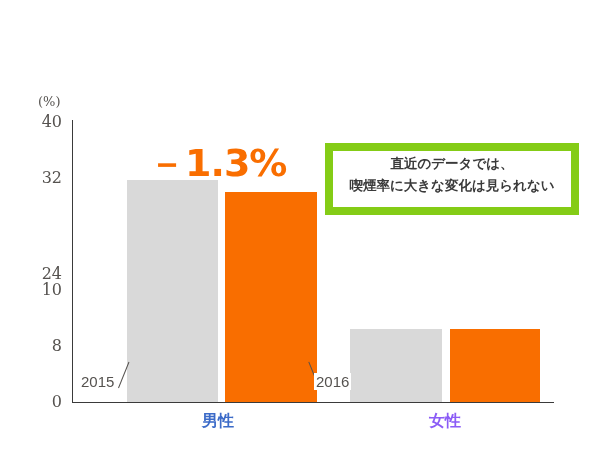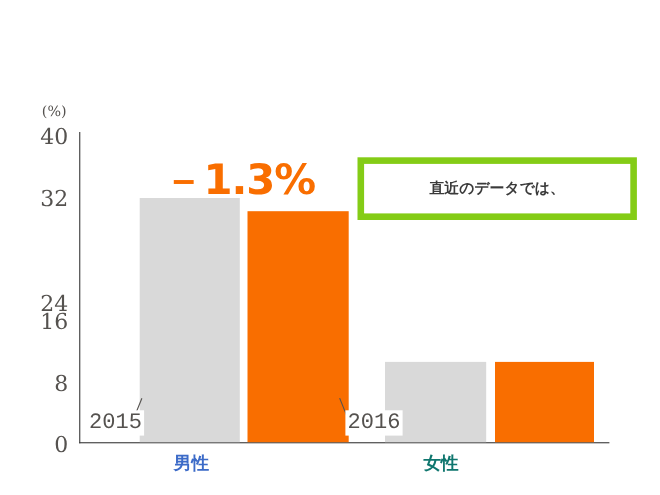--- a/index.html
+++ b/index.html
@@ -62,21 +62,21 @@
     left: 38px;
     top: 94px;
     font-size: 13px;
     color: #55524f;
     font-family: "DejaVu Serif", "Liberation Serif", serif;
   }
   .tick-label {
     position: absolute;
     width: 42px;
     text-align: right;
-    font-size: 20px;
+    font-size: 16px;
     color: #55524f;
     font-family: "DejaVu Serif", "Liberation Serif", serif;
     line-height: 1;
   }
 
   
   .bar {
     position: absolute;
     bottom: 0;
   }
@@ -94,91 +94,93 @@
     letter-spacing: -1px;
   }
 
   
   .callout {
     position: absolute;
     left: 325px;
     top: 143px;
     width: 254px;
     box-sizing: border-box;
-    border: 6px solid #84cc16;
+    border: 8px solid #84cc16;
     background: #ffffff;
-    padding: 12px 6px 11px 6px;
+    padding: 2px 6px 11px 6px;
     text-align: center;
     font-size: 13.5px;
     line-height: 1.6;
     color: #3a3a3a;
     font-weight: bold;
     font-family: "DejaVu Sans", "Liberation Sans", sans-serif;
   }
   .callout-line { display: block; }
 
   
   .year-label {
     position: absolute;
-    font-size: 20px;
+    font-size: 15px;
     color: #55524f;
     background: #ffffff;
     padding: 0 2px;
-    font-family: Liberation Mono, monospace;
+    font-family: Liberation Sans, sans-serif;
   }
   .leader {
     position: absolute;
     background: #55524f;
     width: 1px;
     transform-origin: bottom center;
   }
 
   
   .cat-label {
     position: absolute;
     font-size: 16px;
     font-weight: bold;
+    text-align: center;
     font-family: "DejaVu Sans", "Liberation Sans", sans-serif;
   }
 </style>
 </head>
 <body>
 
 <div id="chart-root">
 
 
   <div class="axis-unit">(%)</div>
 
   <div class="tick-label" style="top:114px;left:20px;">40</div>
   <div class="tick-label" style="top:170px;left:20px;">32</div>
   <div class="tick-label" style="top:226px;left:20px;margin-top:40px;">24</div>
-  <div class="tick-label" style="top:282px;left:20px;">16</div>
+  <div class="tick-label" style="top:282px;left:20px;">10</div>
   <div class="tick-label" style="top:338px;left:20px;">8</div>
   <div class="tick-label" style="top:394px;left:20px;">0</div>
 
   <div class="axis-y"></div>
   <div class="axis-x"></div>
 
   <div class="plot-area">
 
     <div class="bar gray" style="left: 55px; width: 91px; height: 221.9px;"></div>
     <div class="bar orange" style="left:153px; width:92px; height:210px;"></div>
 
     <div class="bar gray" style="left: 278px; width: 92px; height: 72.8px;"></div>
     <div class="bar orange" style="left: 378px; width: 90px; height: 73.5px;"></div>
   </div>
 
   <div class="delta-label" style="left:148px; top:138px;">－1.3%</div>
 
   <div class="callout">
     <span class="callout-line">直近のデータでは、</span>
+    <span class="callout-line">喫煙率に大きな変化は見られない</span>
   </div>
 
   <div class="leader" style="left:118px; top:360px; height:28px; transform:rotate(22deg);"></div>
   <div class="year-label" style="left:79px; top:373px;">2015</div>
 
   <div class="leader" style="left:318px; top:360px; height:26px; transform:rotate(-22deg);"></div>
   <div class="year-label" style="left:314px; top:373px;">2016</div>
 
   <div class="cat-label" style="left:158px; top:411px; width:120px; color:#3c6bc8;">男性</div>
-  <div class="cat-label" style="left:385px; top:411px; width:120px; color:#0f766e;">女性</div>
+  <div class="cat-label" style="left:385px; top:411px; width:120px; color:#8b5cf6;">女性</div>
 
 </div>
 
 </body></html>

